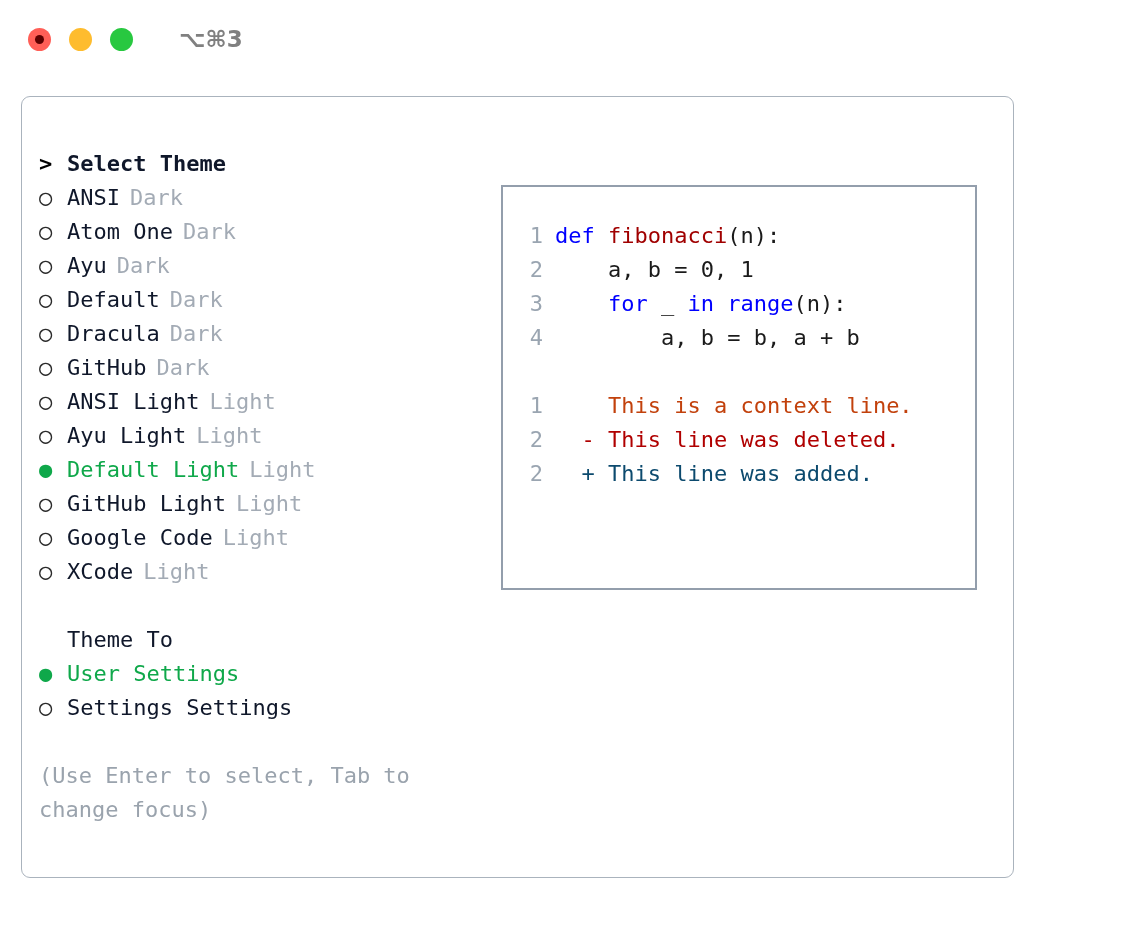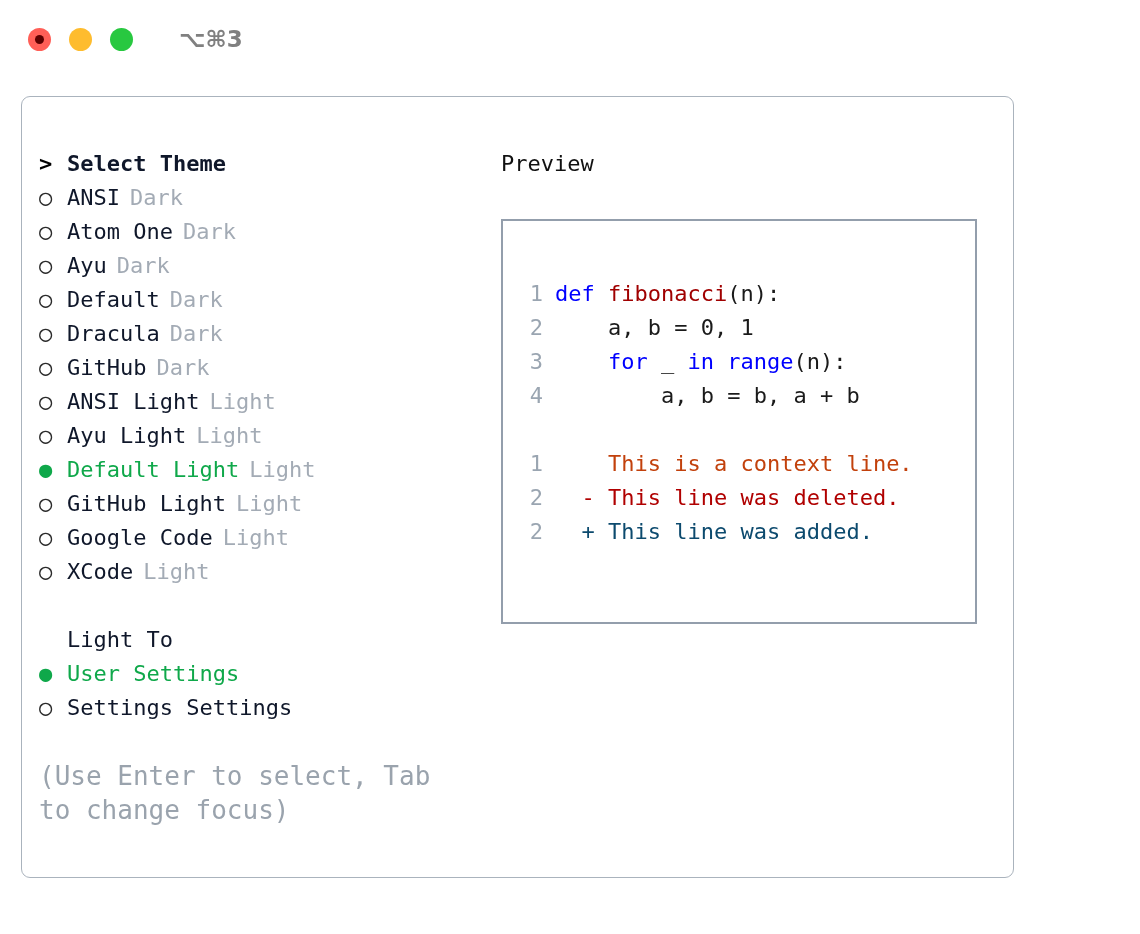--- a/index.html
+++ b/index.html
@@ -125,21 +125,21 @@
   .section-label {
     color: #1a1a1a;
   }
   .spacer-row { height: 34px; }
 
   .hint {
     position: absolute;
     left: 17px;
     top: 662px;
     width: 420px;
-    font-size: 26px;
+    font-size: 22px;
     line-height: 34px;
     color: #9aa3ad;
   }
 
   
   .right-col {
     position: absolute;
     left: 479px;
     top: 50px;
     width: 490px;
@@ -149,21 +149,21 @@
     line-height: 34px;
     color: #111111;
   }
   .preview-box {
     margin-top: 38px;
     width: 476px;
     height: 405px;
     box-sizing: border-box;
     border: 2px solid #939eac;
     background: #ffffff;
-    padding: 56px 0 0 18px;
+    padding: 32px 0 0 18px;
   }
   .code-line {
     font-size: 22px;
     line-height: 34px;
     white-space: pre;
   }
   .ln {
     display: inline-block;
     width: 22px;
     text-align: right;
@@ -212,32 +212,31 @@
             <div class="row selected"><span class="marker sel">●</span><span class="name">Default Light</span><span class="cat">Light</span></div>
             <div class="row"><span class="marker">○</span><span class="name">GitHub Light</span><span class="cat">Light</span></div>
             <div class="row"><span class="marker">○</span><span class="name">Google Code</span><span class="cat">Light</span></div>
             <div class="row"><span class="marker">○</span><span class="name">XCode</span><span class="cat">Light</span></div>
           </div>
 
         <div class="spacer-row"></div>
 
         <div class="row">
           <span class="marker"></span>
-          <span class="name section-label">Light To</span>
+          <span class="name section-label">Theme To</span>
         </div>
         <div id="apply-to-list">
             <div class="row selected"><span class="marker sel">●</span><span class="name">User Settings</span></div>
             <div class="row"><span class="marker">○</span><span class="name">Settings Settings</span></div>
           </div>
       </div>
 
       <div class="hint">(Use Enter to select, Tab to change focus)</div>
 
       <div class="right-col">
-        <div class="preview-title">Preview</div>
         <div class="preview-box">
           <div id="code-block">
               <div class="code-line"><span class="ln">1</span><span class="kw">def </span><span class="fn">fibonacci</span><span class="txt">(n):</span></div>
               <div class="code-line"><span class="ln">2</span><span class="txt">    a, b = 0, 1</span></div>
               <div class="code-line"><span class="ln">3</span><span class="txt">    </span><span class="kw">for</span><span class="txt"> _ </span><span class="kw">in</span><span class="txt"> </span><span class="kw">range</span><span class="txt">(n):</span></div>
               <div class="code-line"><span class="ln">4</span><span class="txt">        a, b = b, a + b</span></div>
             </div>
           <div class="diff-gap"></div>
           <div id="diff-block">
               <div class="code-line"><span class="ln">1</span><span class="diff-ctx">    This is a context line.</span></div>

